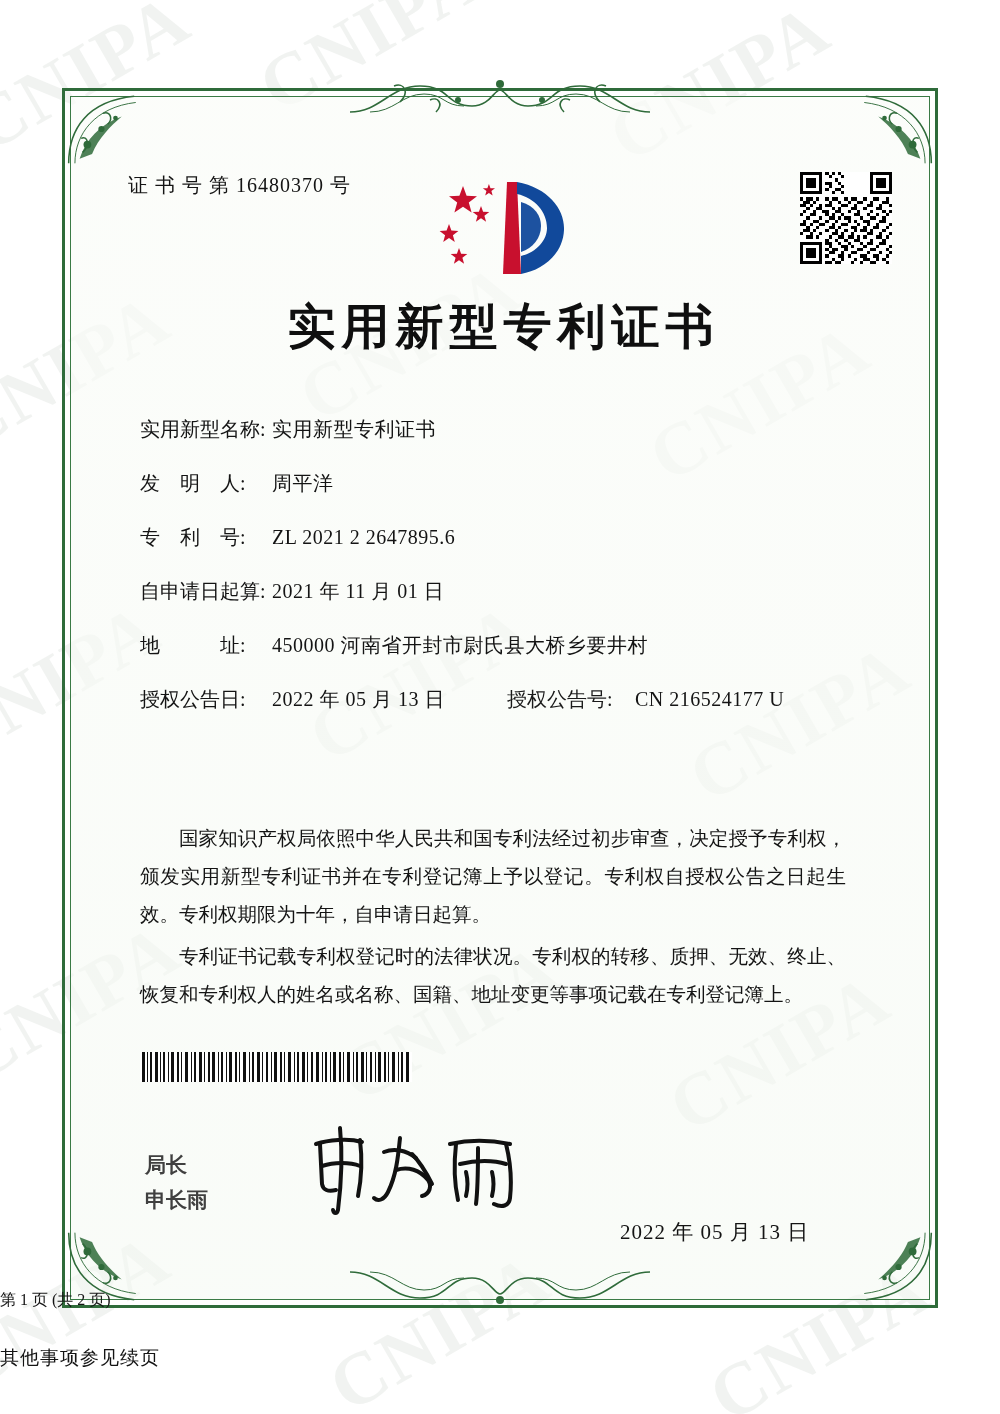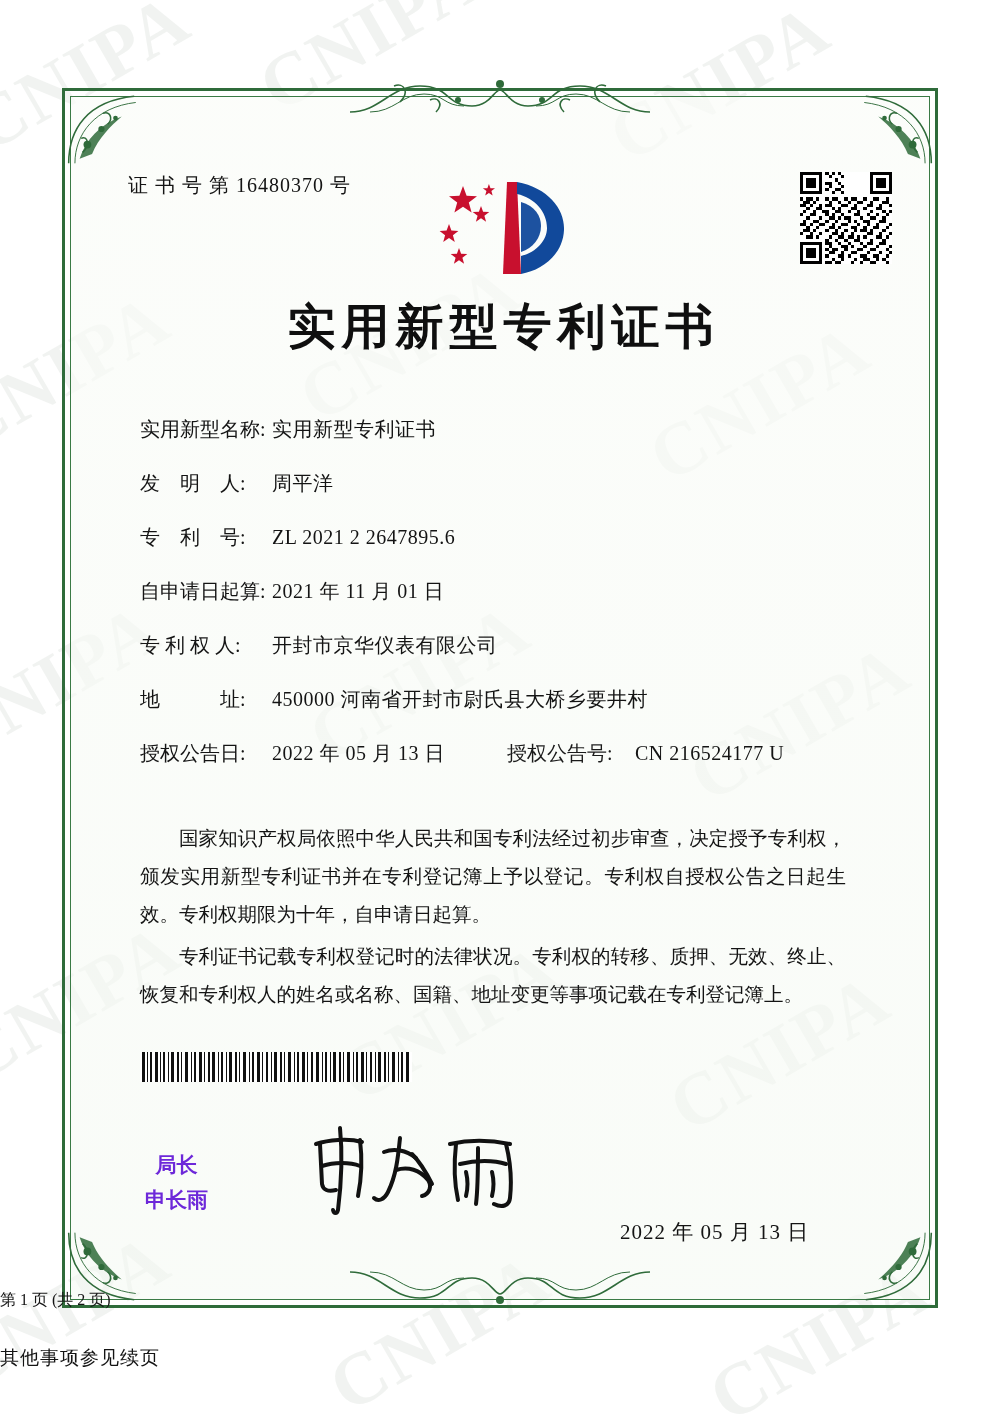--- a/index.html
+++ b/index.html
@@ -196,22 +196,21 @@
   .barcode svg { display: block; width: 100%; height: 100%; }
 
   
   .sig-label {
     position: absolute;
     left: 145px;
     top: 1148px;
     font-size: 21px;
     font-weight: 700;
     line-height: 1.65;
-    color: #6d28d9;
-    text-align: center;
+    color: #404040;
   }
   .signature {
     position: absolute;
     left: 300px;
     top: 1118px;
     width: 240px;
     height: 100px;
     color: #111;
   }
   .signature svg { width: 100%; height: 100%; display: block; }
@@ -586,24 +585,20 @@
     </div>
     <div class="frow">
       <span class="flabel">专　利　号:</span>
       <span class="fvalue">ZL 2021 2 2647895.6</span>
     </div>
     <div class="frow">
       <span class="flabel">自申请日起算:</span>
       <span class="fvalue">2021 年 11 月 01 日</span>
     </div>
     <div class="frow">
-      <span class="flabel">专 利 权 人:</span>
-      <span class="fvalue">开封市京华仪表有限公司</span>
-    </div>
-    <div class="frow">
       <span class="flabel">地　　　址:</span>
       <span class="fvalue">450000 河南省开封市尉氏县大桥乡要井村</span>
     </div>
     <div class="frow split">
       <span class="flabel">授权公告日:</span>
       <span class="fvalue">2022 年 05 月 13 日</span>
       <span class="second-label">授权公告号:</span>
       <span class="fvalue">CN 216524177 U</span>
     </div>
   </div>

